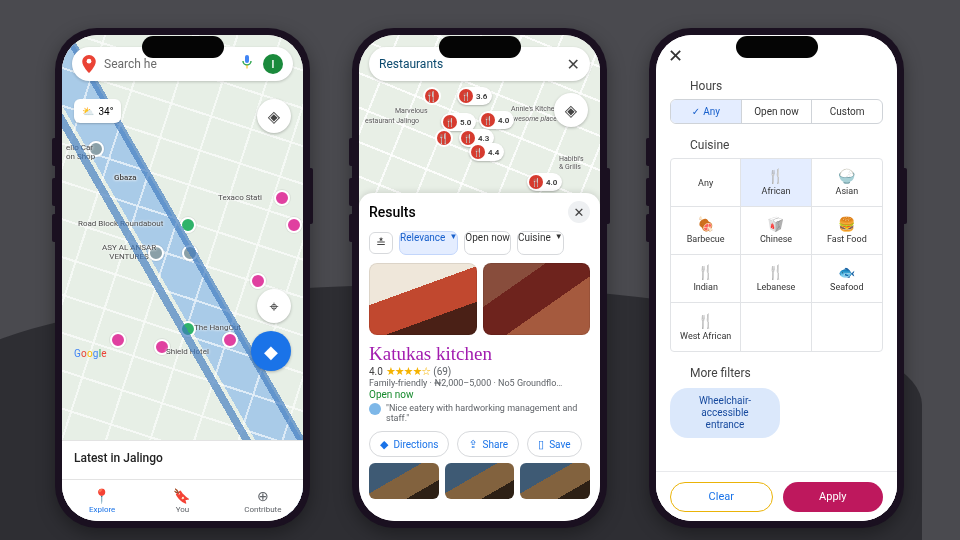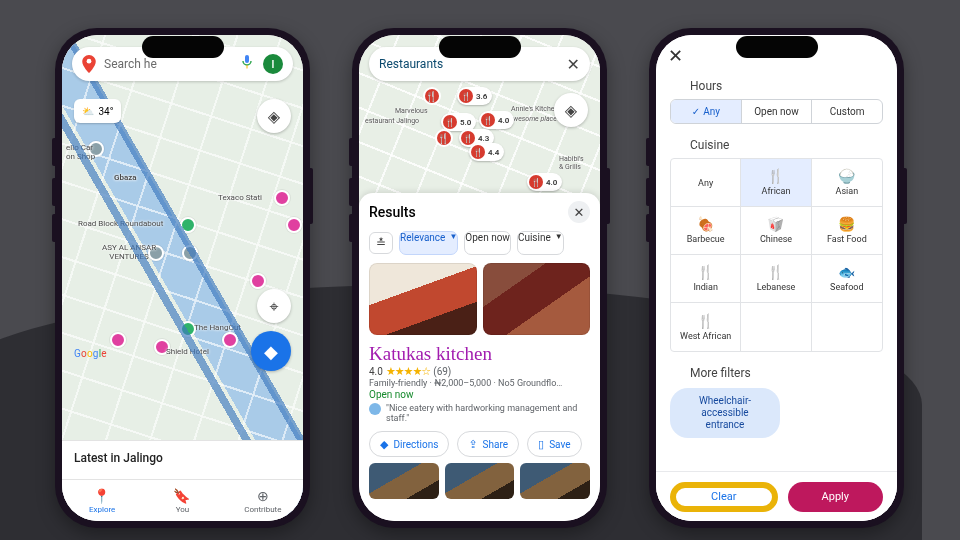--- a/index.html
+++ b/index.html
@@ -200,21 +200,21 @@
     margin:4px 14px; display:inline-flex; align-items:center;
     background:#dbe8fb; color:#174a9e; border-radius:18px; padding:7px 12px;
     font-size:10px; max-width:110px; text-align:center; line-height:1.2;
   }
   .filt-footer {
     position:absolute; left:0; right:0; bottom:0; height:50px; background:#fff;
     border-top:1px solid #e8e9ec; display:flex; gap:10px; align-items:center; padding:0 14px;
   }
   .ft-btn { flex:1; height:30px; border-radius:16px; display:flex; align-items:center; justify-content:center;
     font-size:11px;}
-  .ft-clear { border:6px solid #eab308; color:#1a73e8;}
+  .ft-clear { border:1px solid #eab308; color:#1a73e8;}
   .ft-apply { background:#be185d; color:#fff;}
 </style>
 </head>
 <body>
 
 <div class="stage">
   <div class="band"></div>
 
   <div class="phone p1">
     <div class="screen">

